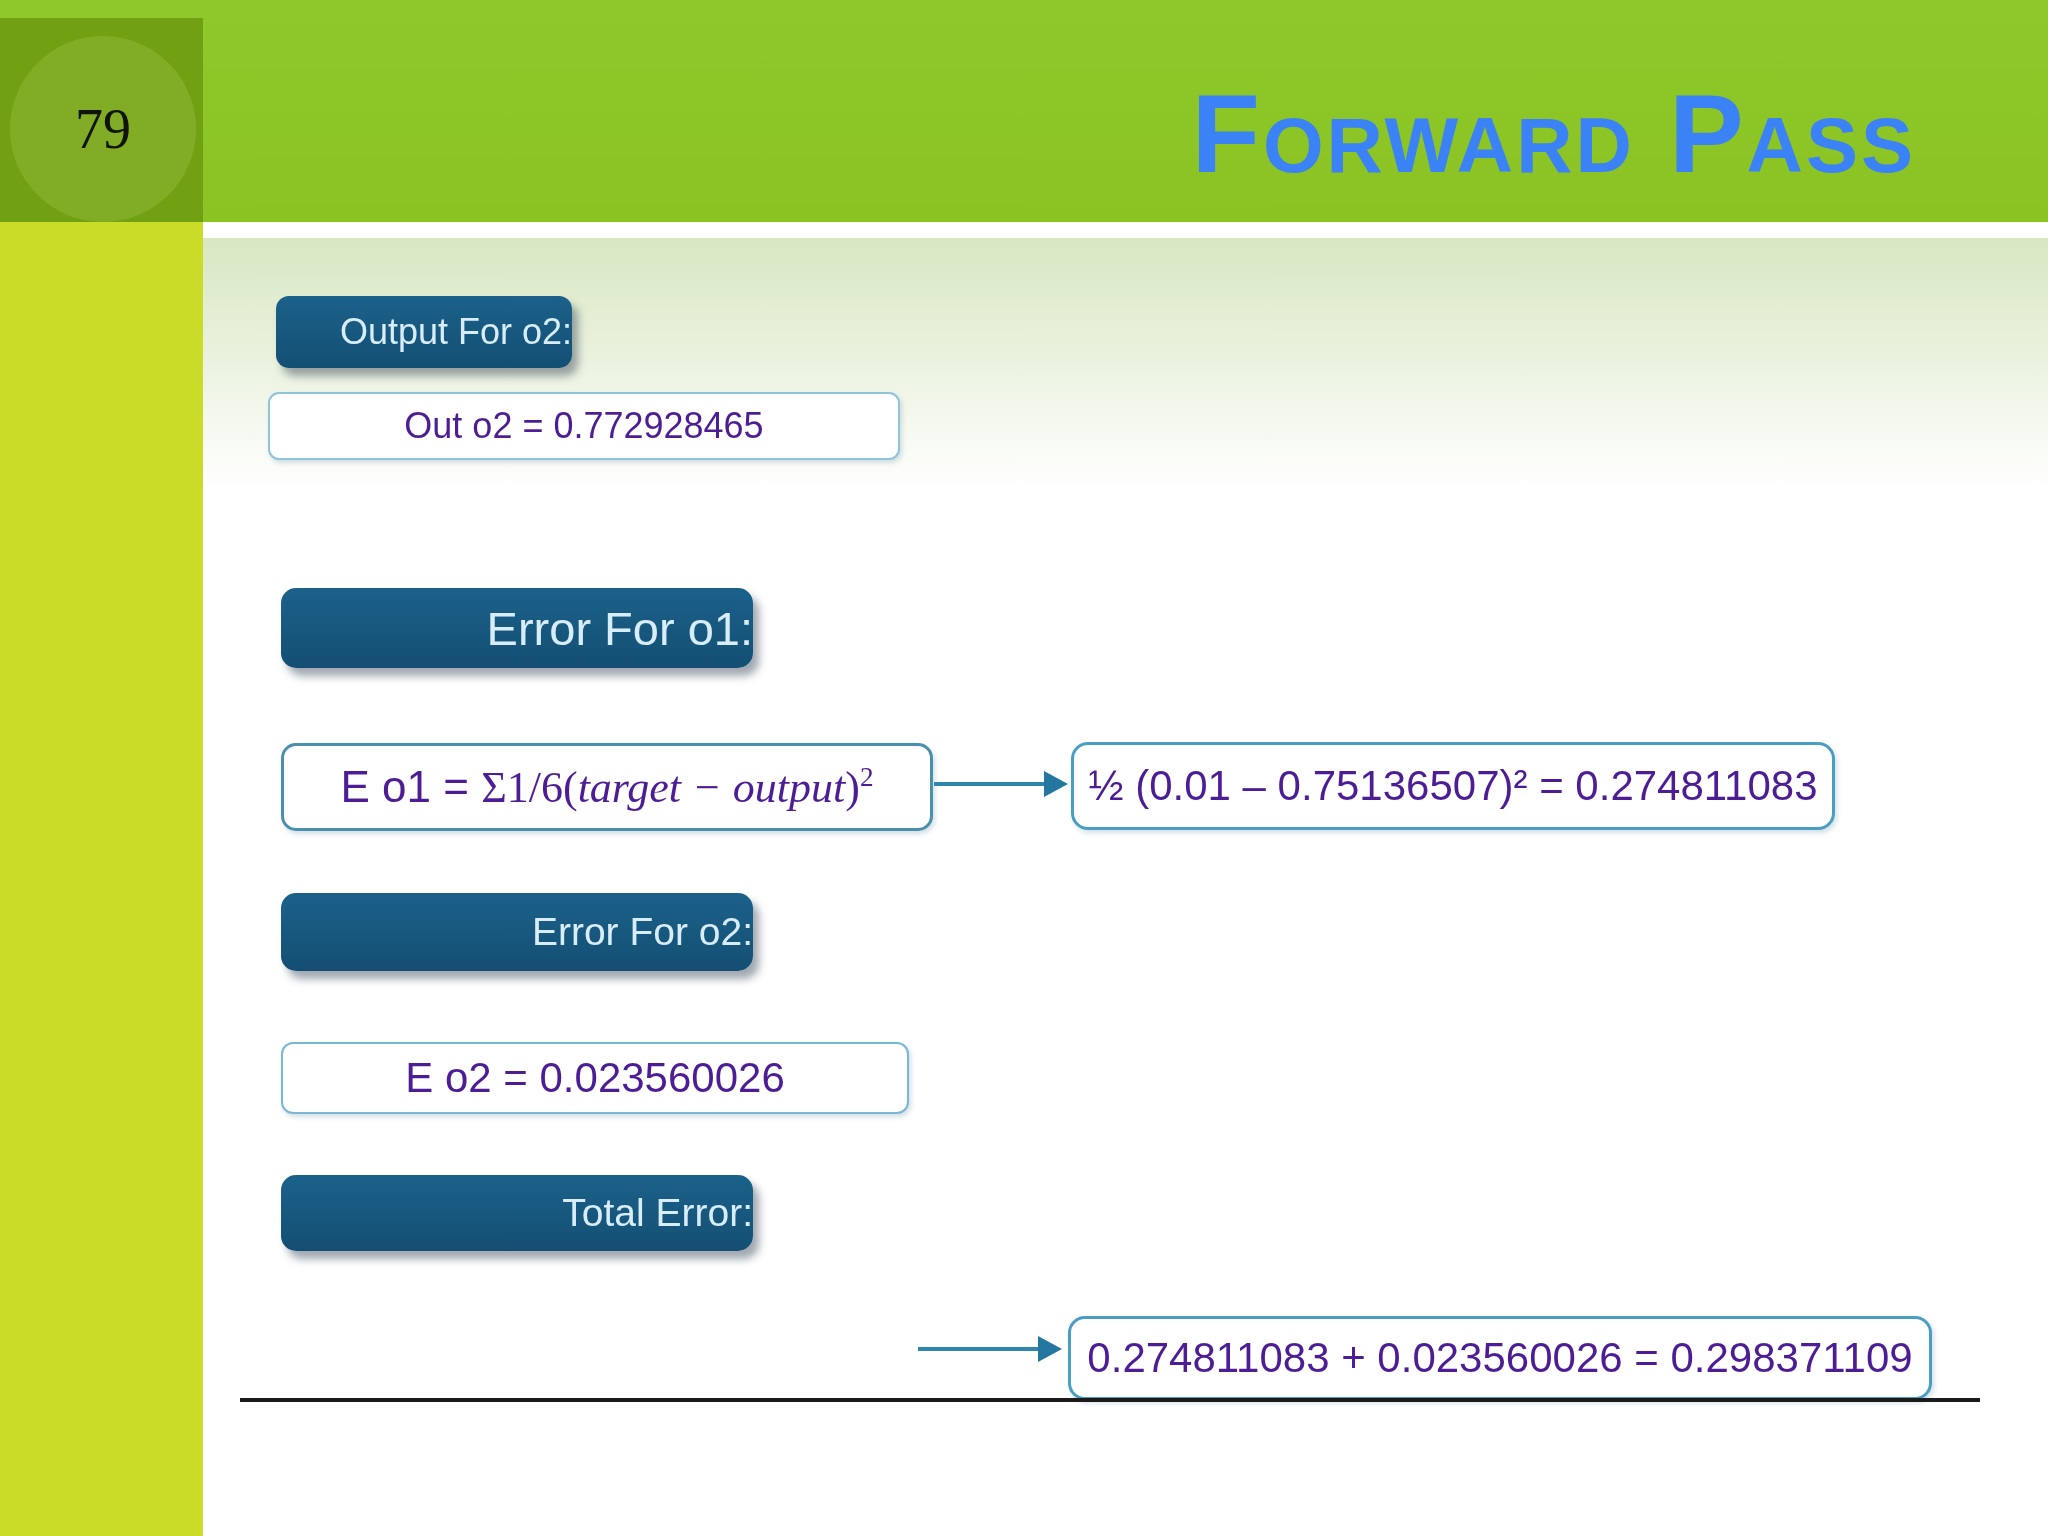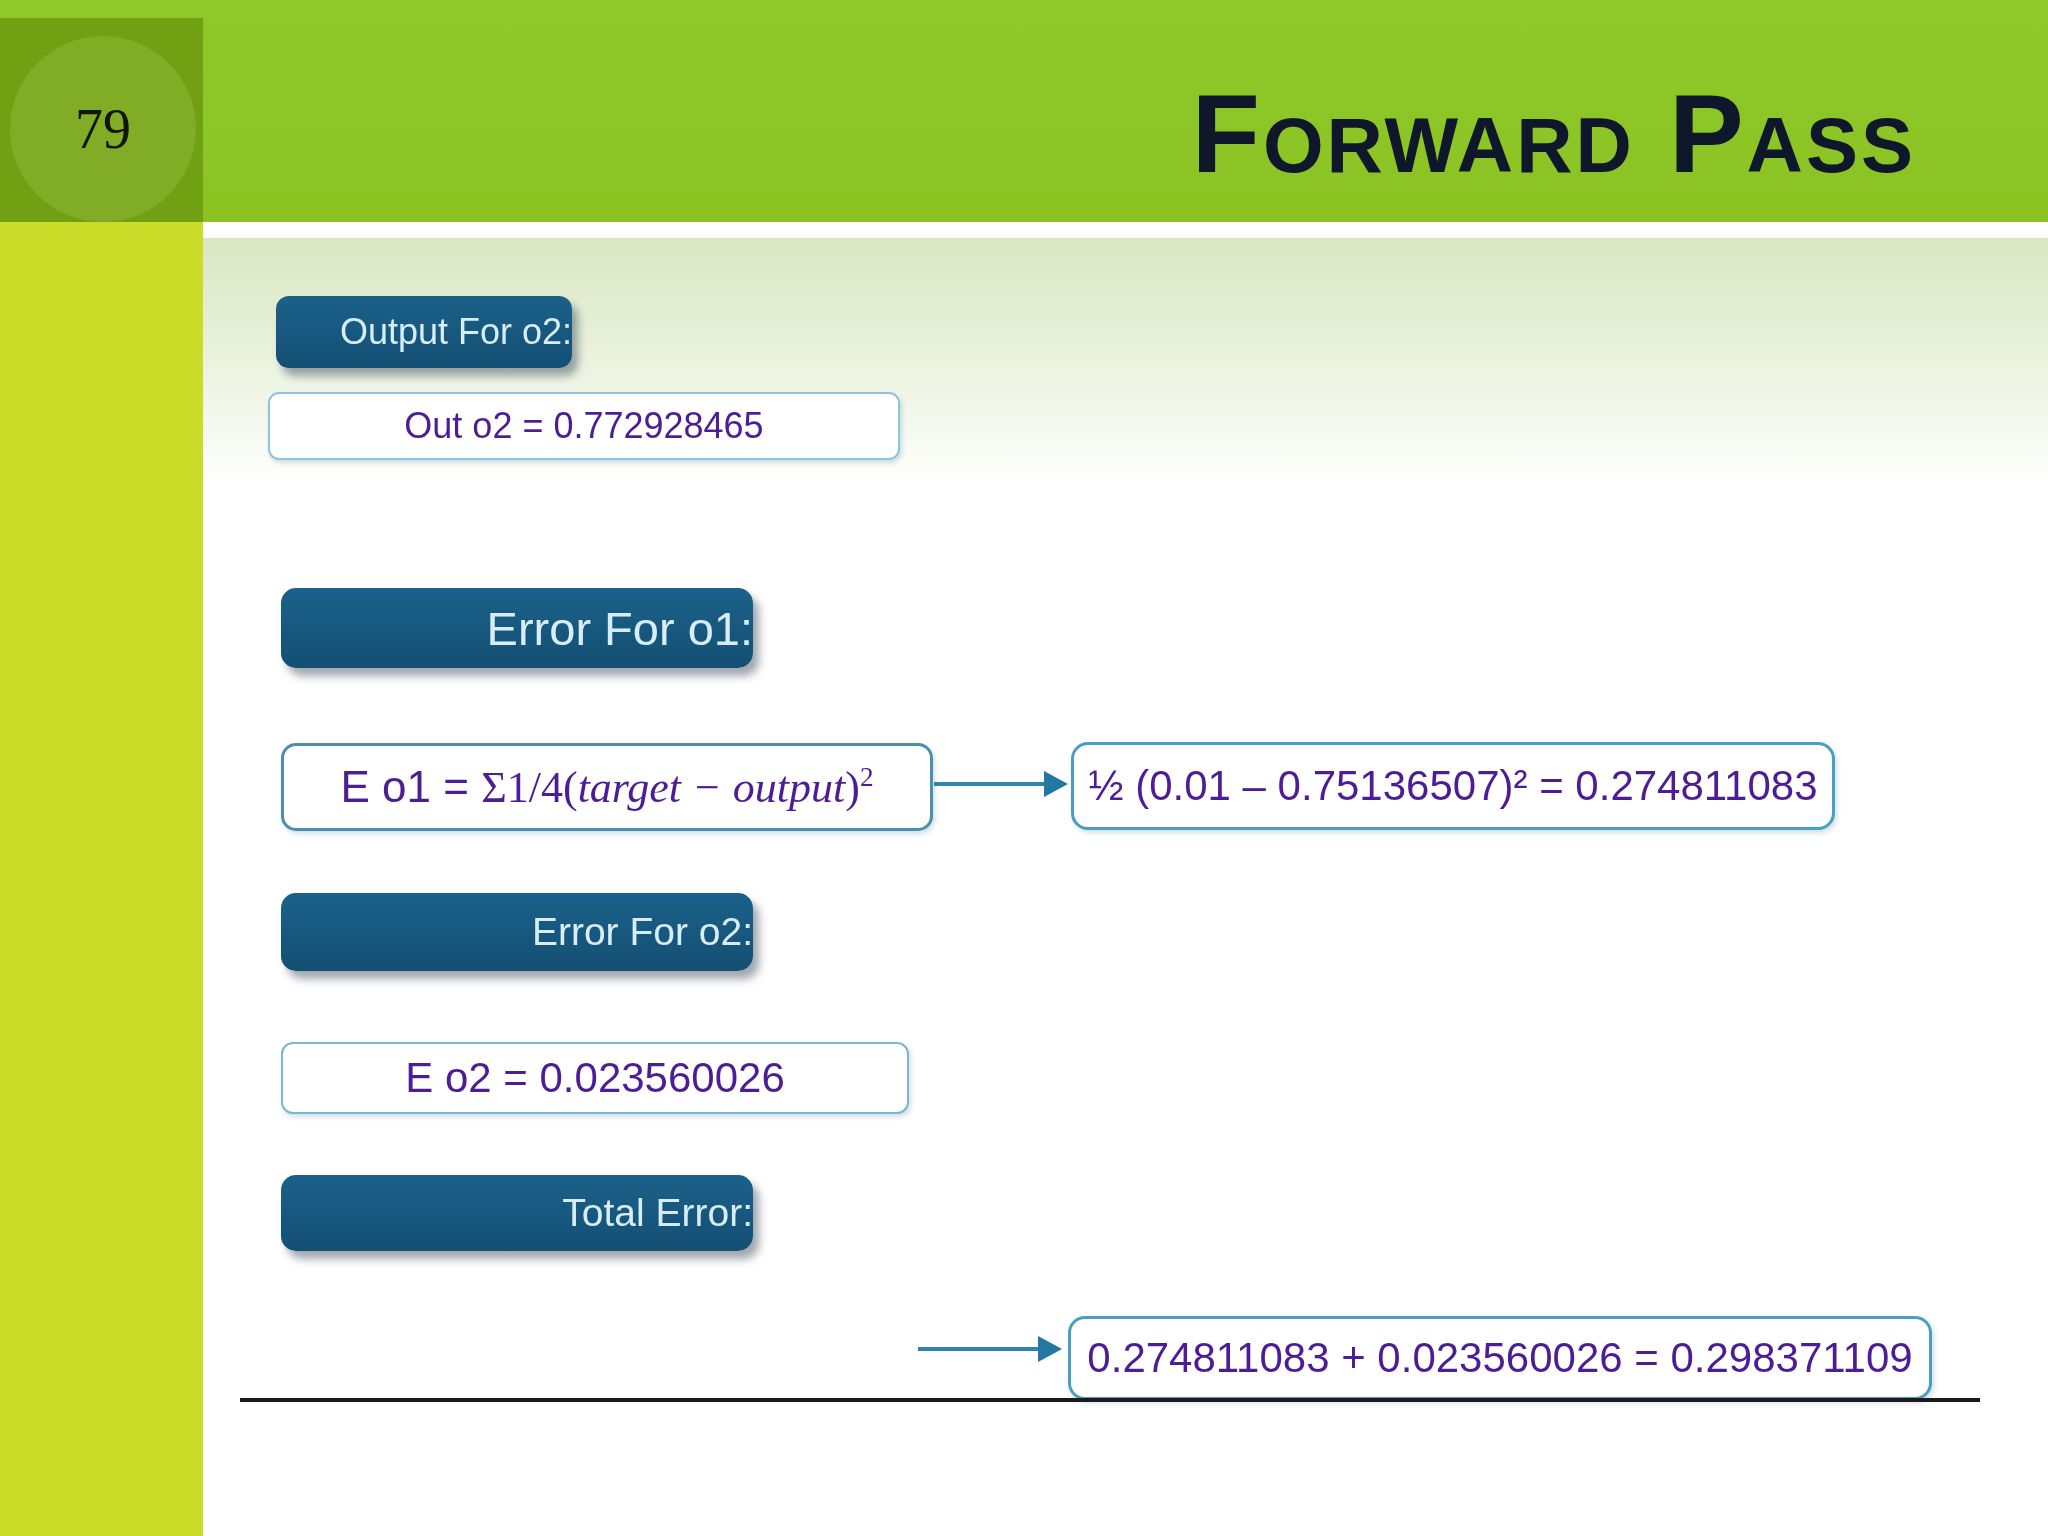--- a/index.html
+++ b/index.html
@@ -28,21 +28,21 @@
   .slide-number{
     font-family:"Liberation Serif",serif;
     font-size:56px;color:#101400;line-height:1;
   }
   .slide-title{
     position:absolute;right:132px;top:78px;
     font-variant:small-caps;
     font-weight:bold;
     font-size:112px;line-height:1;
     letter-spacing:3px;
-    color:#0f172a;
+    color:#3b82f6;
     white-space:nowrap;
   }
   
   .sidebar{
     position:absolute;left:0;top:222px;width:203px;height:1314px;
     background:#cbdc28;
   }
   .white-strip{
     position:absolute;left:203px;top:222px;width:1845px;height:16px;
     background:#ffffff;
@@ -129,21 +129,21 @@
   </div>
   <div class="white-box box-out-o2">
     <span>Out o2 = 0.772928465</span>
   </div>
 
 
   <div class="blue-btn btn-error-o1">
     <span>Error For o1:</span>
   </div>
   <div class="white-box box-formula-o1">
-    <span><span>E o1 </span><span>= </span><span class="serif-math">Σ1/4(</span><span class="italic-math">target − output</span><span class="serif-math">)</span><sup class="exp serif-math">2</sup></span>
+    <span><span>E o1 </span><span>= </span><span class="serif-math">Σ1/6(</span><span class="italic-math">target − output</span><span class="serif-math">)</span><sup class="exp serif-math">2</sup></span>
   </div>
   <div class="arrow arrow-1">
     <div class="shaft"></div>
     <div class="head"></div>
   </div>
   <div class="white-box box-result-o1">
     <span>½ (0.01 – 0.75136507)² = 0.274811083</span>
   </div>
 
   <div class="blue-btn btn-error-o2">

